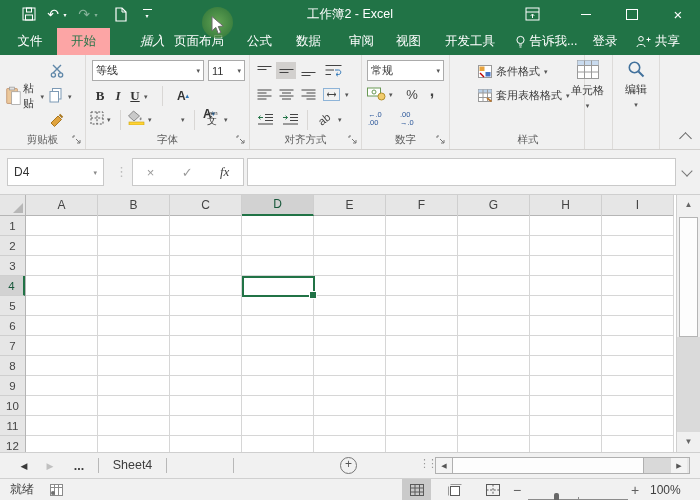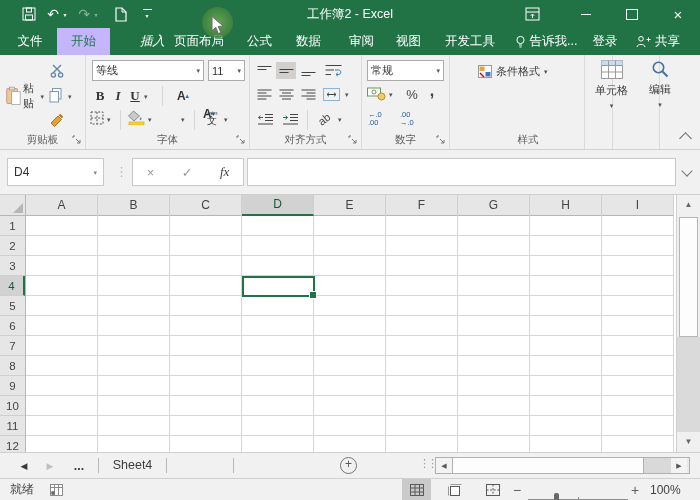--- a/index.html
+++ b/index.html
@@ -20,21 +20,21 @@
   .wtitle{position:absolute;left:0;top:0;width:700px;height:28px;line-height:28px;text-align:center;font-size:12.5px;color:#fff;}
   .winctl{position:absolute;right:0;top:0;height:28px;}
   .winctl > *{position:absolute;top:0;height:28px;width:32px;display:flex;align-items:center;justify-content:center;color:#fff;}
   .minline{width:10px;border-top:1px solid #fff;display:block;}
   .maxbox{width:10px;height:9px;border:1px solid #fff;display:block;}
   .closex{font-size:15px;}
 
   
   .tabrow{position:absolute;left:0;top:28px;width:700px;height:27px;background:#217346;}
   .rtab{position:absolute;top:0;height:27px;line-height:27px;text-align:center;font-size:12.5px;color:#fff;white-space:nowrap;}
-  .rtab.active{background:#c4b5fd;color:#217346;}
+  .rtab.active{background:#fca5a5;color:#217346;}
   .rtab .inl{display:inline-block;vertical-align:middle;margin-right:4px;}
 
   
   .ribbon{position:absolute;left:0;top:55px;width:700px;height:95px;background:#f1f1f1;border-bottom:1px solid #d2d0ce;box-sizing:border-box;}
   .grp{position:absolute;top:0;height:94px;border-right:1px solid #ddDbd9;box-sizing:border-box;}
   .glabel{position:absolute;bottom:2px;left:0;width:100%;text-align:center;font-size:10.5px;color:#5e5e5e;}
   .launcher{position:absolute;right:3px;bottom:4px;width:10px;height:10px;}
   .ico{position:absolute;display:flex;align-items:center;justify-content:center;}
   .combo{position:absolute;background:#fff;border:1px solid #ababab;box-sizing:border-box;display:flex;align-items:center;font-size:11px;color:#333;padding:0 3px;}
   .combo .dd{margin-left:auto;}
@@ -45,21 +45,21 @@
   .fontA{font-size:12px;color:#333;font-weight:bold;position:relative;}
   .fontA .cbar{position:absolute;left:-1px;right:-1px;bottom:-3px;height:3px;}
   .aup::after{content:"▴";font-size:7px;color:#2e75b6;vertical-align:super;}
   .adn::after{content:"▾";font-size:7px;color:#2e75b6;vertical-align:super;}
   .ph{display:flex;flex-direction:column;align-items:center;line-height:1;color:#333;}
   .ph .s{font-size:6px;}
   .ph .b{font-size:10px;}
   .selico{background:#d2d0ce;}
   .hlrow{background:#d2d0ce;}
   .stylerow{position:absolute;left:3px;width:107px;height:23px;display:flex;align-items:center;gap:4px;padding-left:3px;box-sizing:border-box;font-size:11px;color:#3b3b3b;white-space:nowrap;}
-  .bigbtn{position:absolute;top:5px;display:flex;flex-direction:column;align-items:center;gap:4px;font-size:11px;color:#3b3b3b;width:100%;margin-left:24px;}
+  .bigbtn{position:absolute;top:5px;display:flex;flex-direction:column;align-items:center;gap:4px;font-size:11px;color:#3b3b3b;width:100%;}
   .vline{position:absolute;width:1px;background:#d9d7d5;}
   .declbl{display:flex;flex-direction:column;line-height:1.1;font-size:7.5px;color:#2b579a;align-items:flex-start;}
   .collapse{position:absolute;right:10px;bottom:6px;width:8px;height:8px;border-left:1.5px solid #666;border-top:1.5px solid #666;transform:rotate(45deg);}
 
   
   .fbar{position:absolute;left:0;top:150px;width:700px;height:45px;background:#f1f1f1;border-bottom:1px solid #cfcfcf;box-sizing:border-box;}
   .namebox{position:absolute;left:7px;top:8px;width:97px;height:28px;background:#fff;border:1px solid #c9c9c9;box-sizing:border-box;display:flex;align-items:center;padding:0 6px;font-size:12px;color:#333;}
   .namebox .dd{margin-left:auto;color:#8a8a8a;}
   .fdots{position:absolute;left:115px;top:14px;color:#bdbdbd;font-size:13px;}
   .fbtns{position:absolute;left:132px;top:8px;width:112px;height:28px;background:#fff;border:1px solid #c9c9c9;box-sizing:border-box;display:flex;align-items:center;justify-content:space-around;}
@@ -383,20 +383,30 @@
       <div class="stylerow" style="top:5px;">
         <svg width="14" height="13" viewBox="0 0 14 13">
             <rect x="0.5" y="0.5" width="13" height="12" fill="#fff" stroke="#9a9a9a"></rect>
             <rect x="1.5" y="1.5" width="5" height="4.5" fill="#e8a33d"></rect>
             <rect x="7.5" y="7" width="5" height="4.5" fill="#4472c4"></rect>
             <path d="M2,8 l4,4" stroke="#c00000" stroke-width="1.4"></path>
           </svg>
         <span>条件格式</span>
         <span class="dd">▾</span>
       </div>
+      <div class="stylerow" style="top:29px;">
+        <svg width="14" height="13" viewBox="0 0 14 13">
+            <rect x="0.5" y="0.5" width="13" height="12" fill="#fff" stroke="#9a9a9a"></rect>
+            <rect x="0.5" y="0.5" width="13" height="3.5" fill="#b9d0e8"></rect>
+            <path d="M0.5,4 H13.5 M0.5,8.5 H13.5 M5,0.5 V12.5 M9.5,0.5 V12.5" stroke="#9a9a9a"></path>
+            <path d="M9,9 l4.5,3.5" stroke="#b8762f" stroke-width="1.8"></path>
+          </svg>
+        <span>套用表格格式</span>
+        <span class="dd">▾</span>
+      </div>
       <div class="glabel"><span>样式</span></div>
     </div>
 
     <div class="grp" style="left:563px;width:50px;">
       <div class="bigbtn">
         <svg width="22" height="19" viewBox="0 0 22 19">
             <rect x="0.5" y="0.5" width="21" height="18" fill="#fff" stroke="#9a9a9a"></rect>
             <rect x="0.5" y="0.5" width="21" height="5" fill="#c9dbef"></rect>
             <path d="M0.5,5.5 H21.5 M0.5,12 H21.5 M7.5,0.5 V18.5 M14.5,0.5 V18.5" stroke="#9a9a9a"></path>
           </svg>

